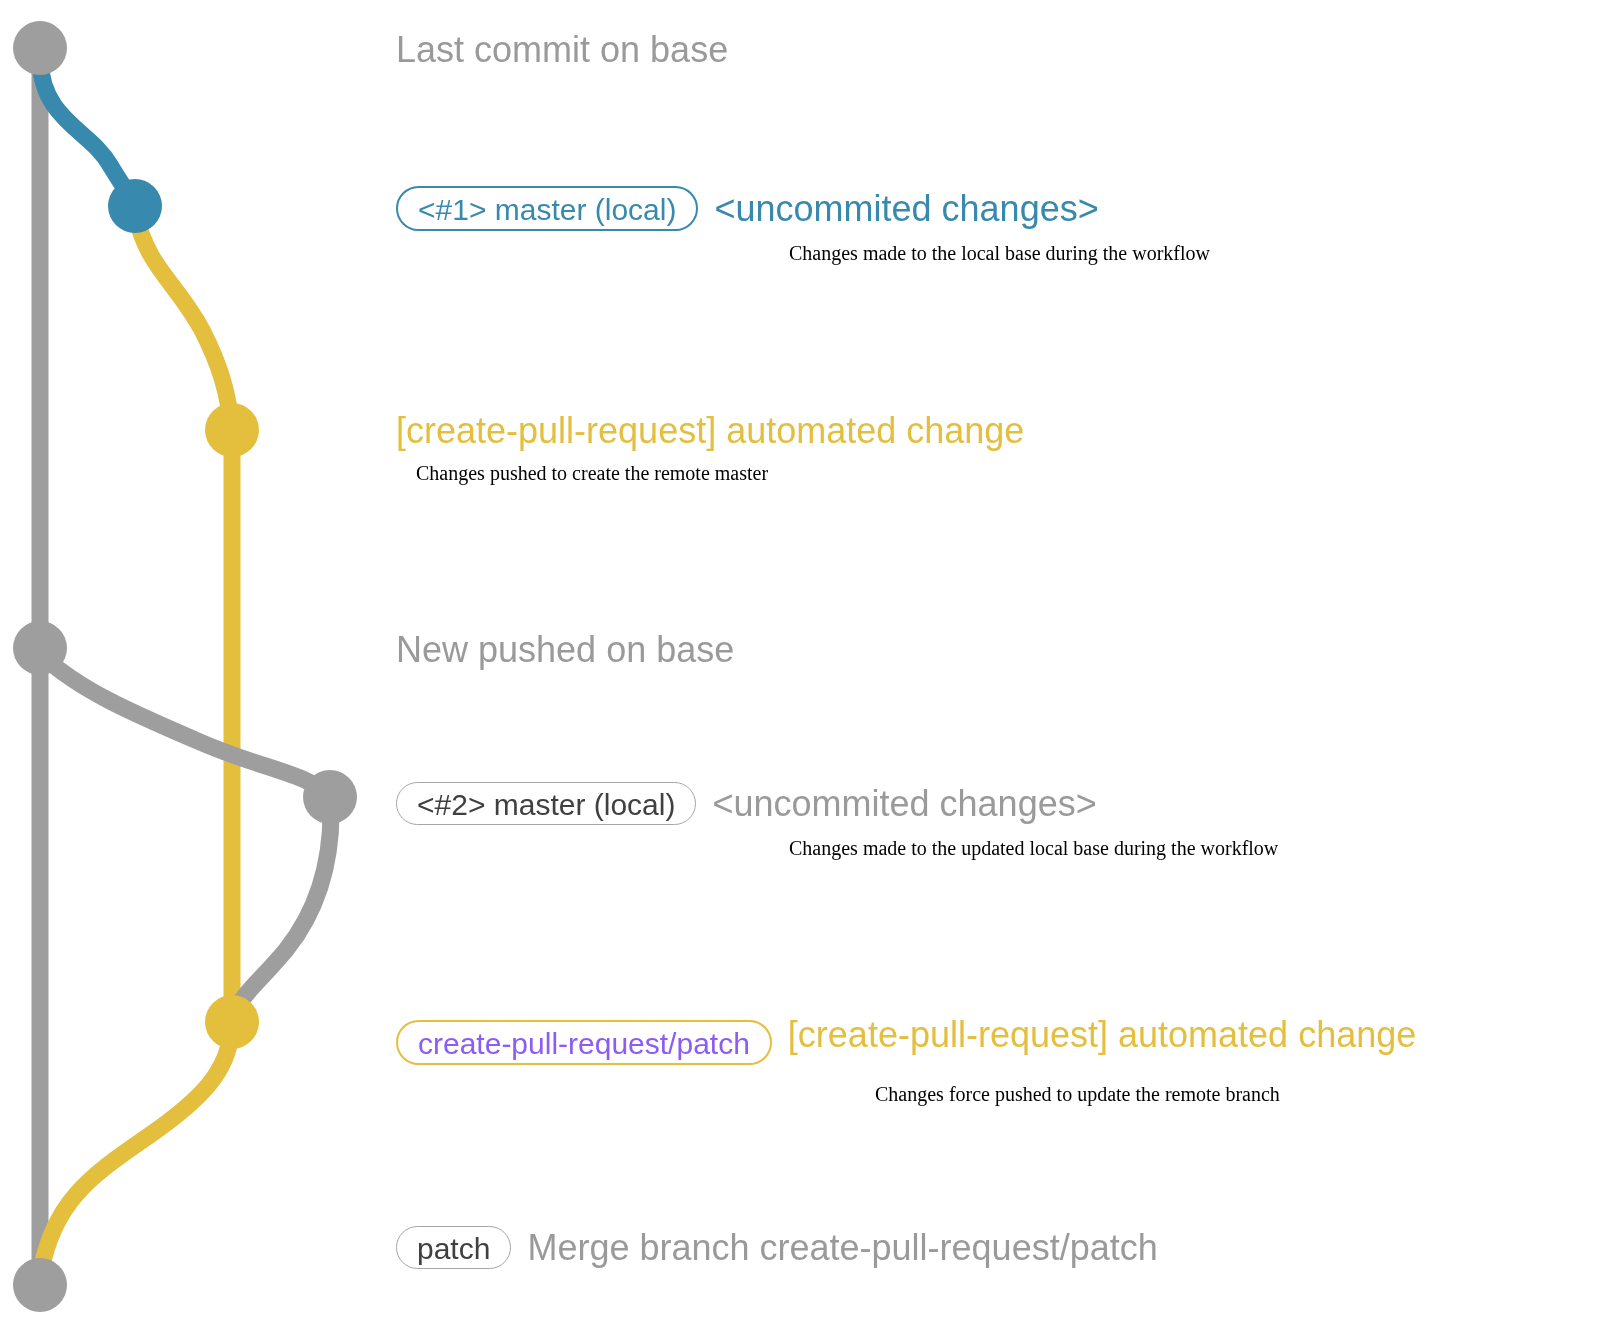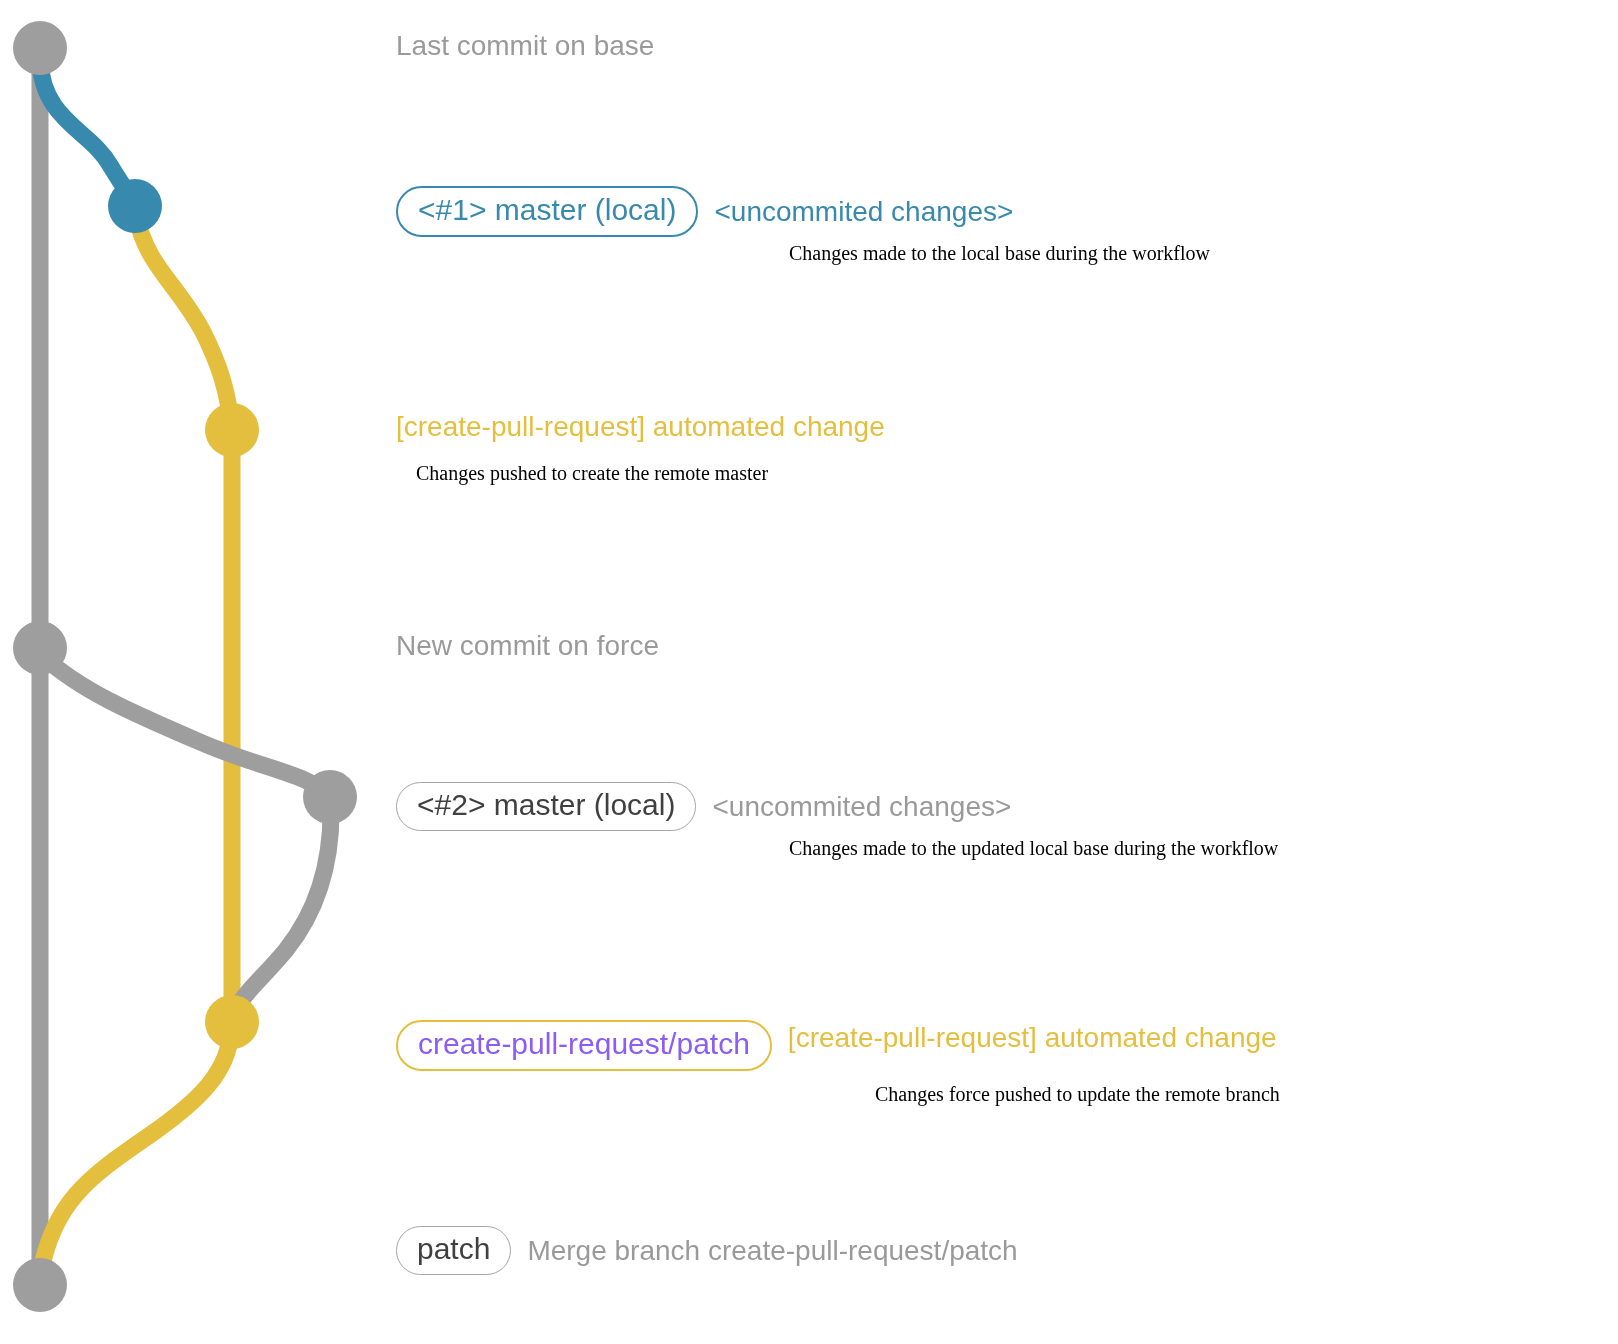--- a/index.html
+++ b/index.html
@@ -41,34 +41,34 @@
   .row-headline {
     display: flex;
     align-items: center;
     white-space: nowrap;
   }
 
   .badge {
     display: inline-block;
     border: 2px solid #9e9e9e;
     border-radius: 26px;
-    padding: 7px 20px 10px 20px;
+    padding: 7px 20px 4px 20px;
     font-size: 30px;
     line-height: 1.0;
     color: #9e9e9e;
     background: transparent;
     white-space: nowrap;
   }
   .badge.blue { border-color: #3889ae; color: #3889ae; }
   .badge.yellow { border-color: #e4be3d; color: #8b5cf6; margin-top: 16px; }
   .badge.gray { border-color: #a6a6a6; color: #404040; }
   .badge.thin { border-width: 1.6px; }
 
   .headline-text {
-    font-size: 28px;
+    font-size: 36px;
     line-height: 1.0;
     margin-left: 16px;
     white-space: nowrap;
     text-align: center;
   }
   .headline-text.gray  { color: #9a9a9a; }
   .headline-text.blue  { color: #3889ae; }
   .headline-text.yellow{ color: #e4be3d; }
   .headline-text.nomargin { margin-left: 0; }
 
@@ -130,21 +130,21 @@
 
   <div class="row" style="top:413px">
     <div class="row-headline">
       <span class="headline-text yellow nomargin">[create-pull-request] automated change</span>
     </div>
   </div>
   <div class="desc" style="left:416px; top:463px">Changes pushed to create the remote master</div>
 
   <div class="row" style="top:632px">
     <div class="row-headline">
-      <span class="headline-text gray nomargin">New commit on force</span>
+      <span class="headline-text gray nomargin">New pushed on base</span>
     </div>
   </div>
 
   <div class="row" style="top:782px">
     <div class="row-headline">
       <span class="badge gray thin">&lt;#2&gt; master (local)</span>
       <span class="headline-text gray">&lt;uncommited changes&gt;</span>
     </div>
   </div>
   <div class="desc" style="left:789px; top:838px">Changes made to the updated local base during the workflow</div>

